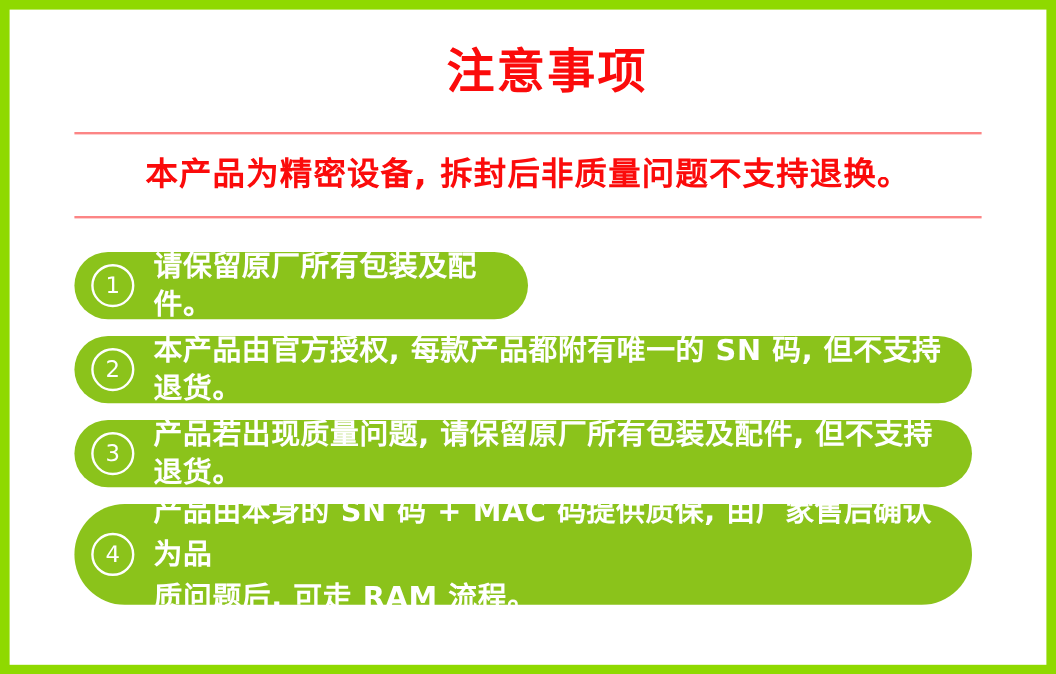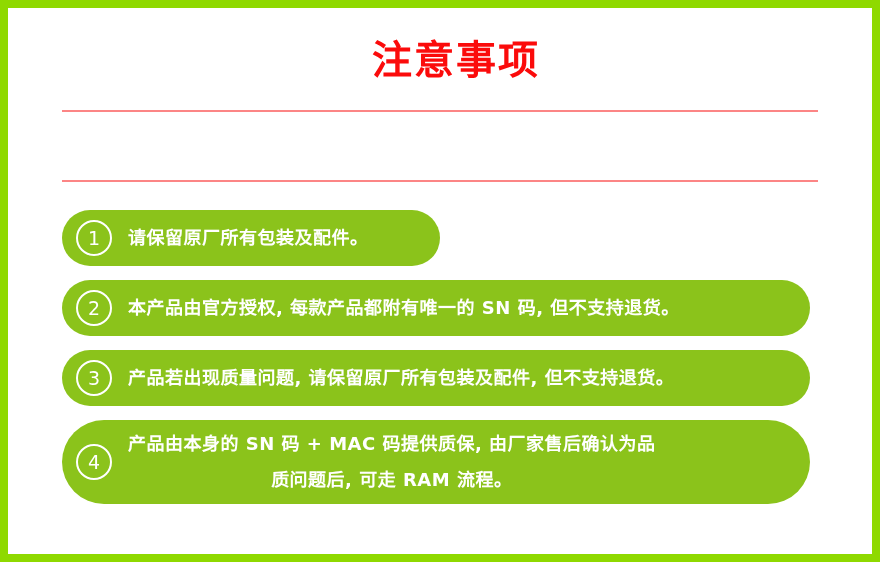--- a/index.html
+++ b/index.html
@@ -104,42 +104,42 @@
     align-items: center;
     justify-content: center;
     font-size: 19px;
     font-weight: normal;
     color: #ffffff;
     line-height: 1;
     margin-right: 16px;
   }
 
   .pill-text {
-    font-size: 18px;
+    font-size: 24px;
     font-weight: bold;
     line-height: 32px;
     letter-spacing: 0.5px;
     color: #ffffff;
     white-space: pre-line;
   }
   .pill-4 .pill-text {
     line-height: 36px;
-    text-align: center;
   }
 </style>
 </head>
 <body>
 
 <div class="poster">
   <div class="inner">
 
     <div class="title">注意事项</div>
 
     <div class="rule rule-top"></div>
 
+    <div class="subtitle">本产品为精密设备, 拆封后非质量问题不支持退换。</div>
 
     <div class="rule rule-bottom"></div>
 
     <div class="list">
 
       <div class="pill pill-1">
         <span class="badge">1</span>
         <span class="pill-text">请保留原厂所有包装及配件。</span>
       </div>
 

